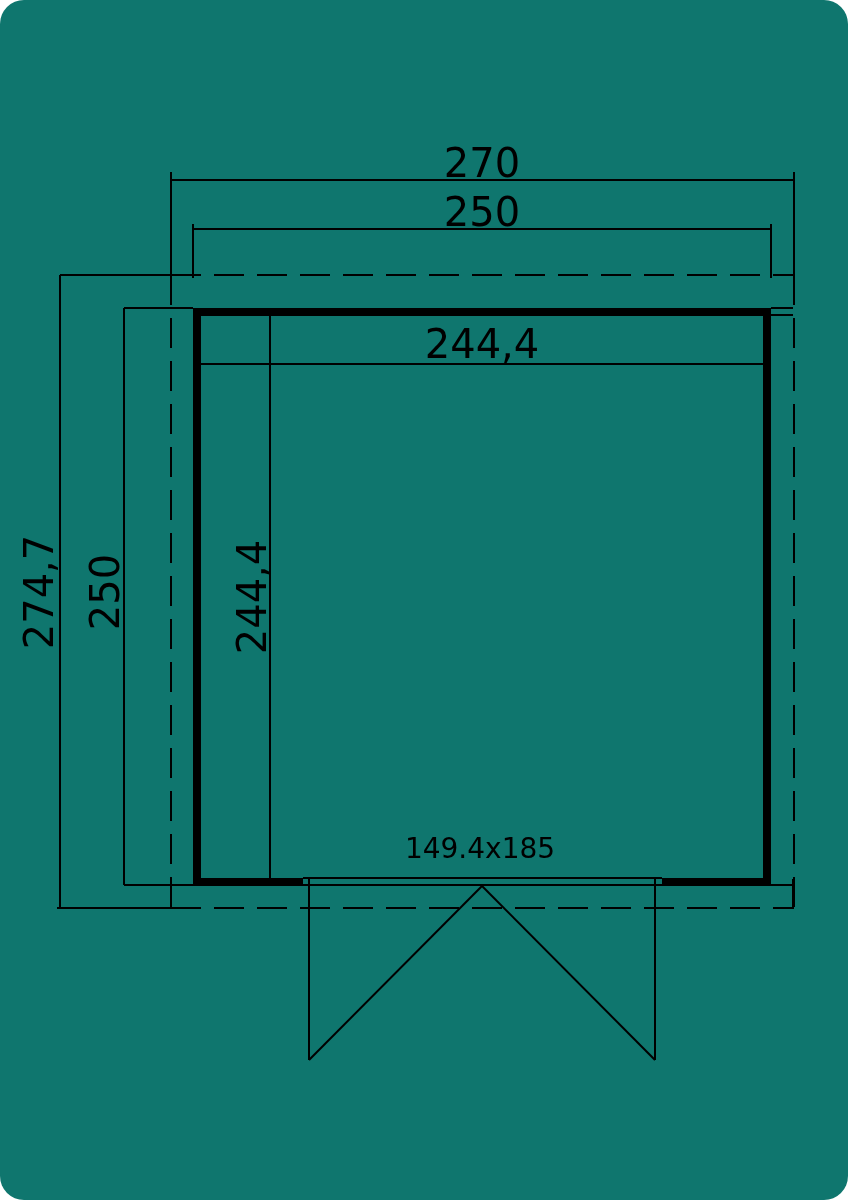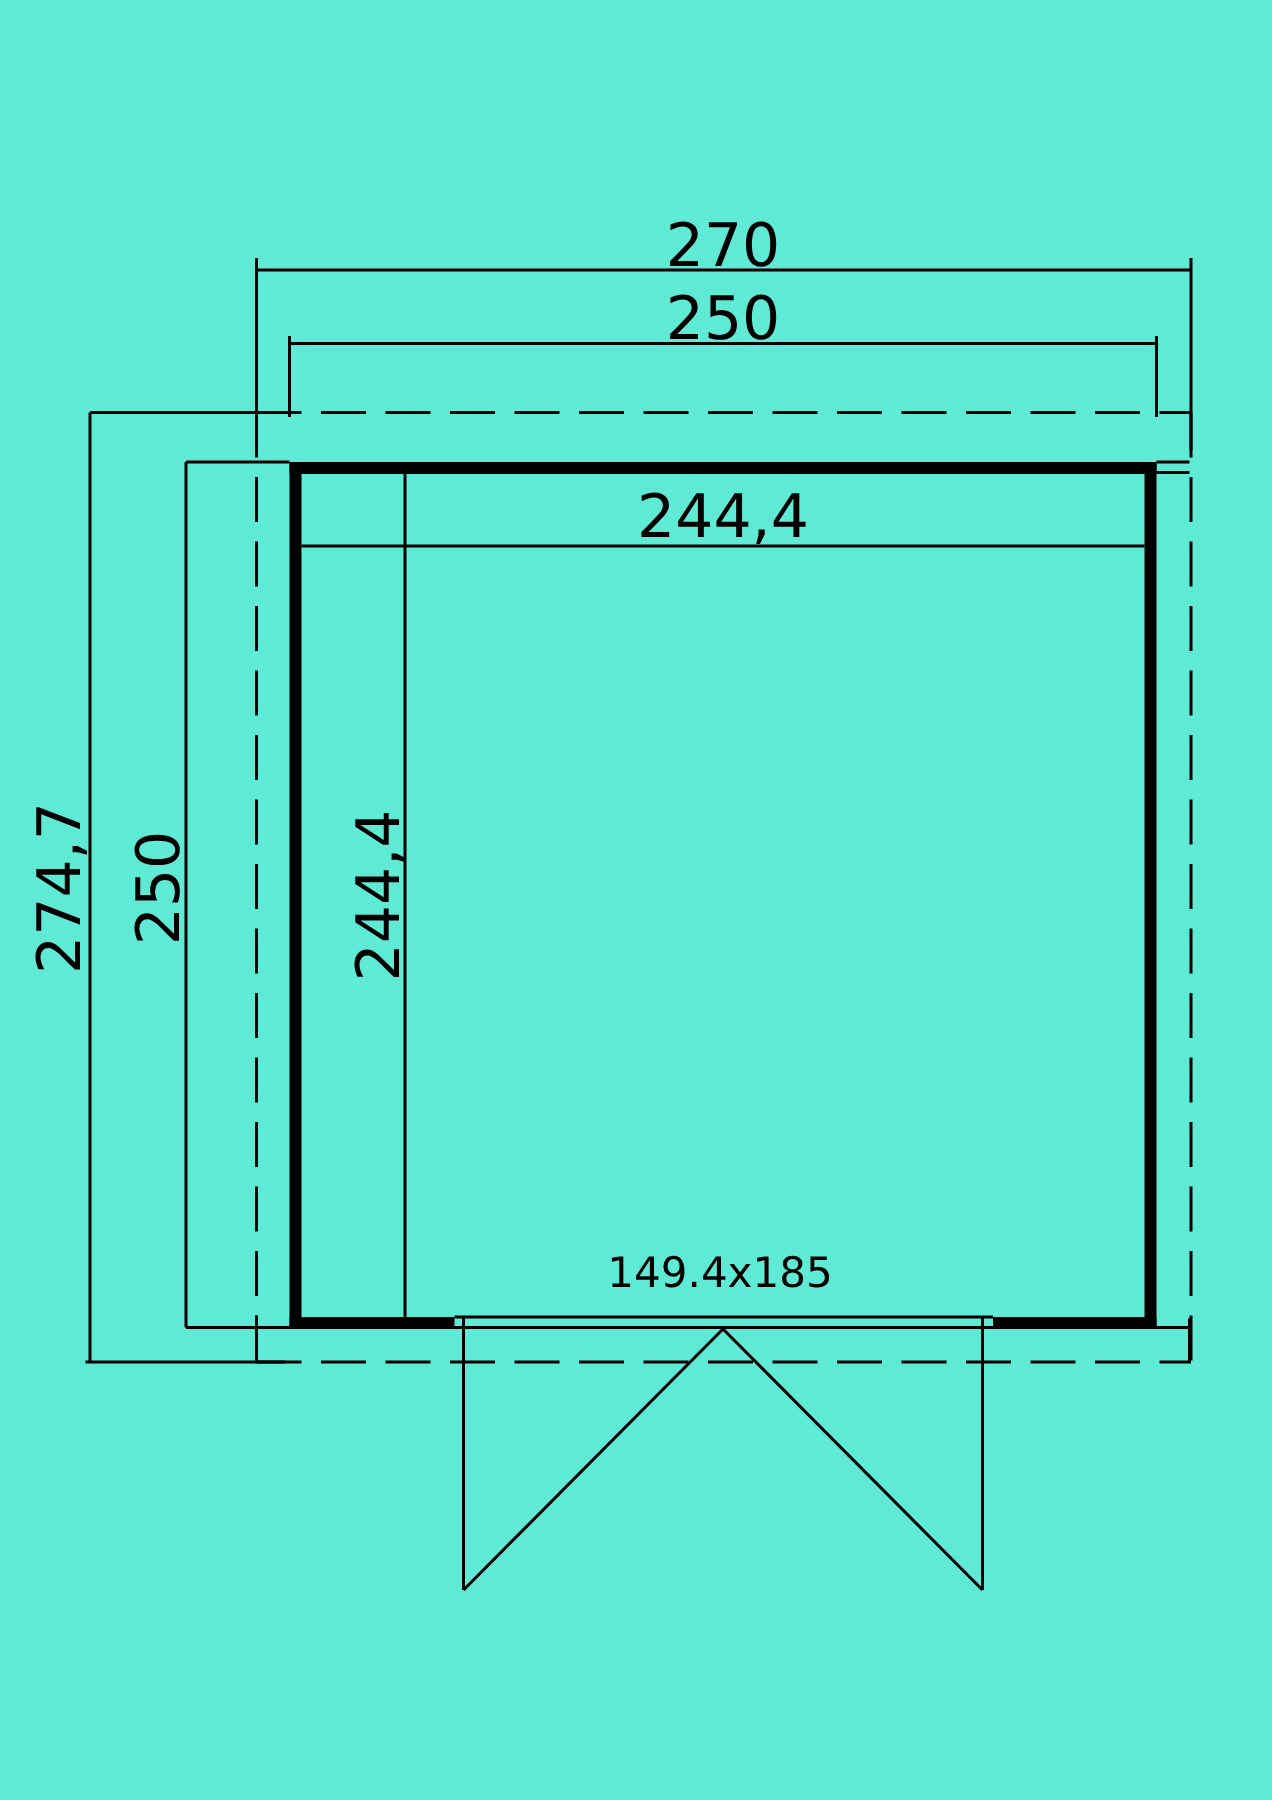--- a/index.html
+++ b/index.html
@@ -4,23 +4,24 @@
 <style>
   html, body {
     margin: 0;
     padding: 0;
     background: #ffffff;
   }
   .canvas {
     position: relative;
     width: 848px;
     height: 1200px;
-    background: #5eead4;
+    background: #0f766e;
     overflow: hidden;
     font-family: "DejaVu Sans", sans-serif;
+    border-radius: 24px;
   }
   svg.plan {
     position: absolute;
     left: 0;
     top: 0;
   }
   .dim-text {
     font-family: "DejaVu Sans", sans-serif;
     font-size: 40px;
     fill: #000000;

